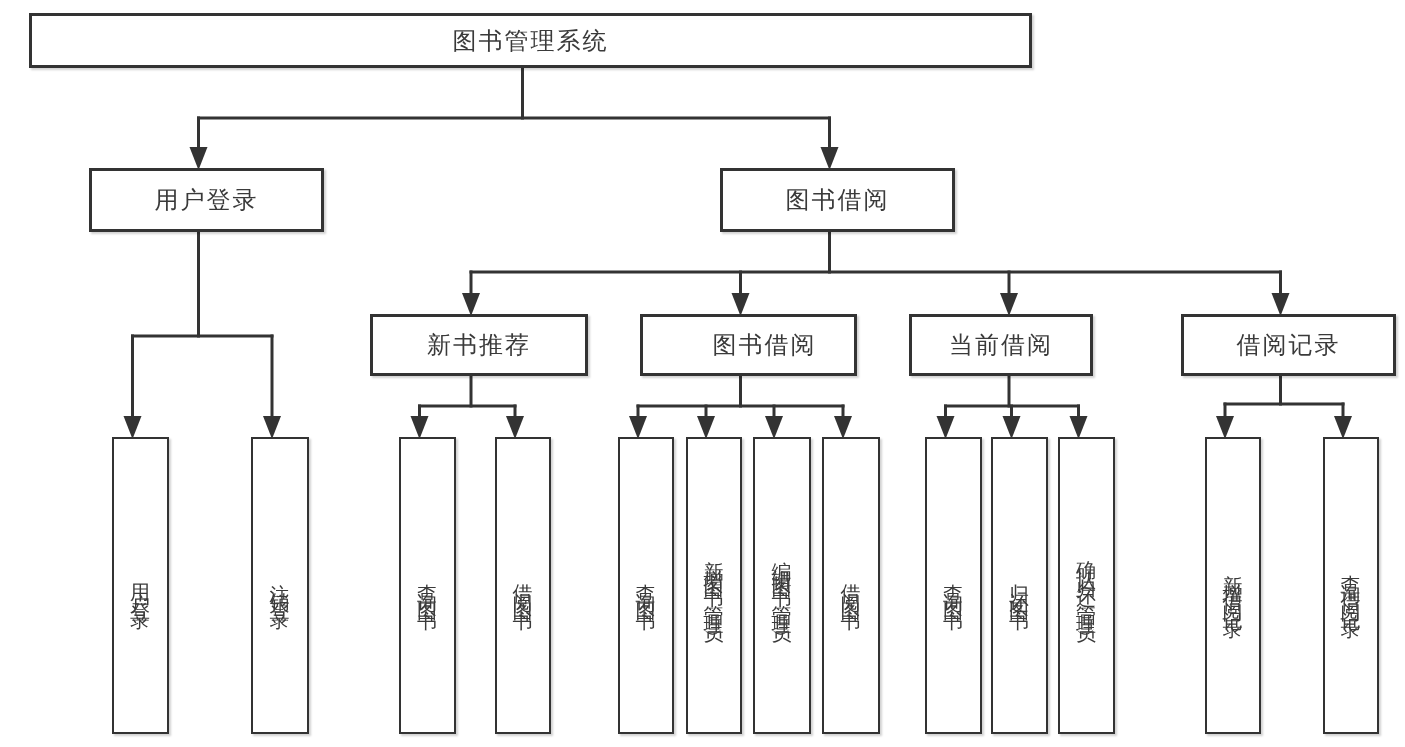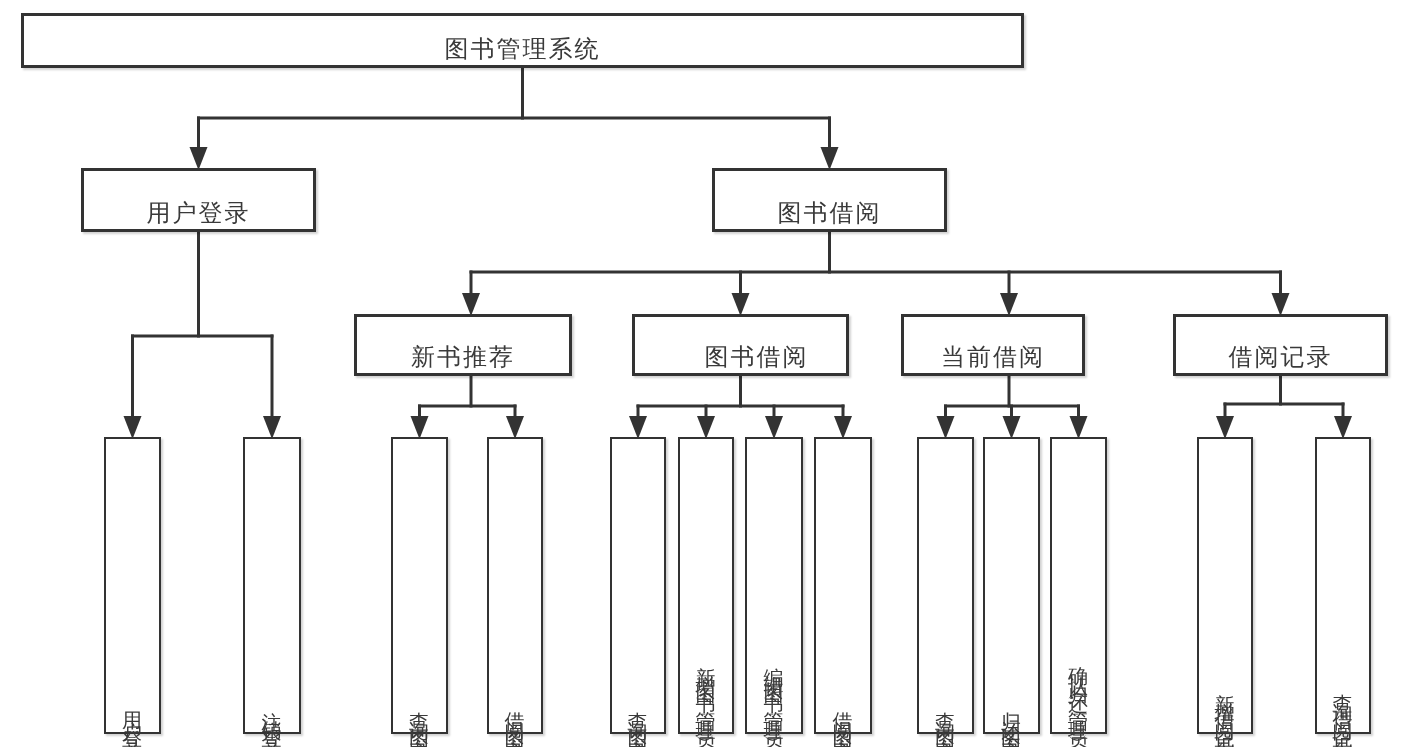--- a/index.html
+++ b/index.html
@@ -15,23 +15,24 @@
     background:var(--boxfill);
     overflow:hidden;
     font-family:"Liberation Sans","DejaVu Sans",sans-serif;
   }
   #connectors{position:absolute;left:0;top:0;width:1405px;height:747px;}
   .node{
     position:absolute;
     background:var(--boxfill);
     border:3px solid var(--line);
     box-sizing:border-box;
-    display:flex;align-items:flex-end;justify-content:center;
+    display:flex;align-items:center;justify-content:center;
     color:var(--text);
     box-shadow:2px 2px 2px rgba(0,0,0,0.18);
+    margin-left:8px;
   }
   .node.h{font-size:24px;letter-spacing:2px;white-space:nowrap;}
   .node.v{border-width:2.5px;}
   .node.v .lbl{
     writing-mode:vertical-lr;
     text-orientation:mixed;
     font-size:20px;
     line-height:1;
     letter-spacing:9px;
   }
@@ -112,21 +113,21 @@
       </div>
       <div class="node v" style="left: 104px; top: 437px; width: 57px; height: 297px;">
         <span class="lbl">用户登录</span>
       </div>
       <div class="node v" style="left: 243px; top: 437px; width: 58px; height: 297px;">
         <span class="lbl">注销登录</span>
       </div>
       <div class="node h" style="left: 712px; top: 168px; width: 235px; height: 64px;">
         <span class="lbl">图书借阅</span>
       </div>
-      <div class="node h" style="left: 354px; top: 314px; width: 218px; height: 62px;">
+      <div class="node h" style="left: 362px; top: 314px; width: 218px; height: 62px;">
         <span class="lbl">新书推荐</span>
       </div>
       <div class="node v" style="left: 391px; top: 437px; width: 57px; height: 297px;">
         <span class="lbl">查询图书</span>
       </div>
       <div class="node v" style="left: 487px; top: 437px; width: 56px; height: 297px;">
         <span class="lbl">借阅图书</span>
       </div>
       <div class="node h" style="left: 632px; top: 314px; width: 217px; height: 62px; padding-left: 32px;">
         <span class="lbl">图书借阅</span>

